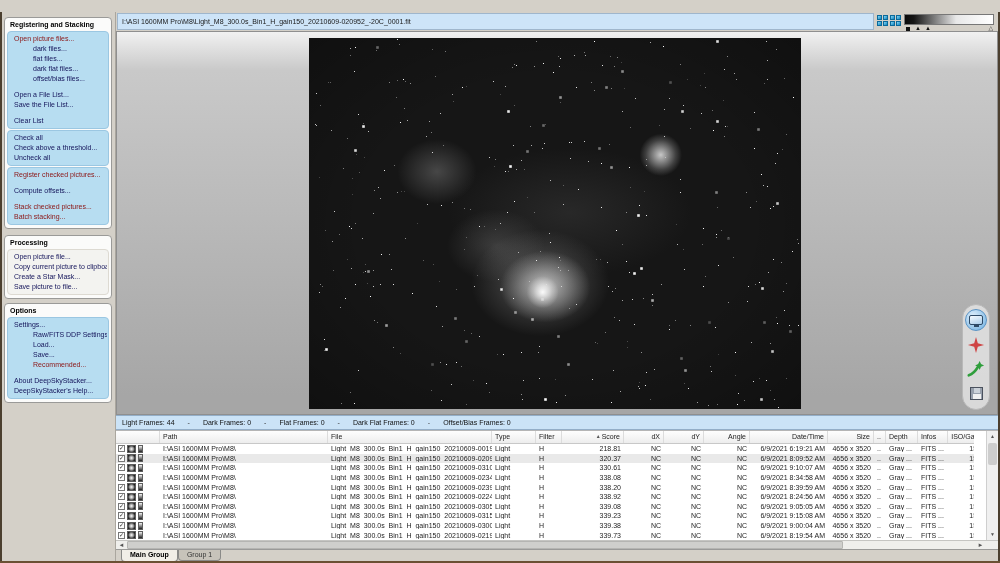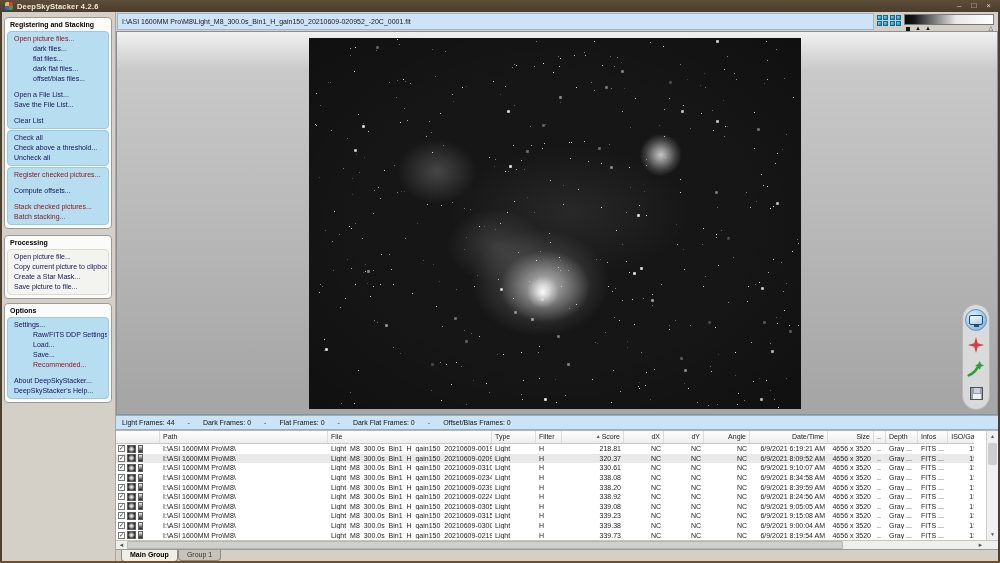--- a/index.html
+++ b/index.html
@@ -119,29 +119,20 @@
   .tabbar { height:13px; background:#d4d0c8; border-top:1px solid #9a9a98; display:flex; padding-left:5px; }
   .tab { font-size:7px; padding:1px 8px 0 8px; border:1px solid #8a8a88; border-top:none;
     border-radius:0 0 4px 4px; background:#c7c3ba; color:#333; height:11px; cursor:pointer; white-space:nowrap; }
   .tab.active { background:#f1eee7; font-weight:bold; color:#000; height:12px; }
 </style>
 </head>
 <body>
 
 <div id="window">
 
-  <div class="titlebar">
-    <span class="app-icon"></span>
-    <span class="title">DeepSkyStacker 4.2.6</span>
-    <span class="winbtns">
-      <span>–</span>
-      <span>□</span>
-      <span>×</span>
-    </span>
-  </div>
 
   <div class="sidebar" id="sidebar">
       <div class="group m1">
         <h3>Registering and Stacking</h3>
         <div class="panel blue">
           <div class="s-item red">Open picture files...</div>
           <div class="s-item indent">dark files...</div>
           <div class="s-item indent">flat files...</div>
           <div class="s-item indent">dark flat files...</div>
           <div class="s-item indent">offset/bias files...</div>

